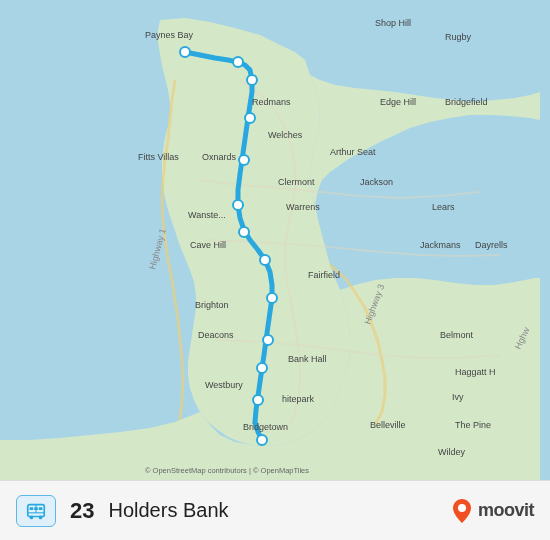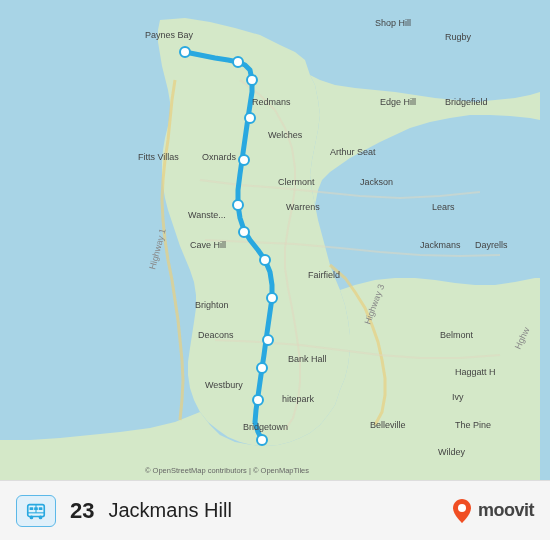--- a/index.html
+++ b/index.html
@@ -249,21 +249,21 @@
         <rect x="5" y="8" width="4" height="3" rx="0.5" fill="#29a8e0"></rect>
         <rect x="10" y="8" width="4" height="3" rx="0.5" fill="#29a8e0"></rect>
         <rect x="15" y="8" width="4" height="3" rx="0.5" fill="#29a8e0"></rect>
         <circle cx="7" cy="19" r="2" fill="#29a8e0"></circle>
         <circle cx="17" cy="19" r="2" fill="#29a8e0"></circle>
         <line x1="3" y1="14" x2="21" y2="14" stroke="#29a8e0" stroke-width="1.2"></line>
         <line x1="12" y1="5" x2="12" y2="14" stroke="#29a8e0" stroke-width="1.2"></line>
       </svg>
     </div>
     <span id="route-number">23</span>
-    <span id="route-name">Jackmans Hill</span>
+    <span id="route-name">Holders Bank</span>
   </div>
   <div id="moovit-logo">
     <svg id="moovit-pin" viewBox="0 0 18 24" xmlns="http://www.w3.org/2000/svg">
       <path d="M9 0C4.03 0 0 4.03 0 9c0 6.75 9 15 9 15s9-8.25 9-15c0-4.97-4.03-9-9-9z" fill="#f04e23"></path>
       <circle cx="9" cy="9" r="4" fill="white"></circle>
     </svg>
     <span id="moovit-text">moovit</span>
   </div>
 </div>
 

